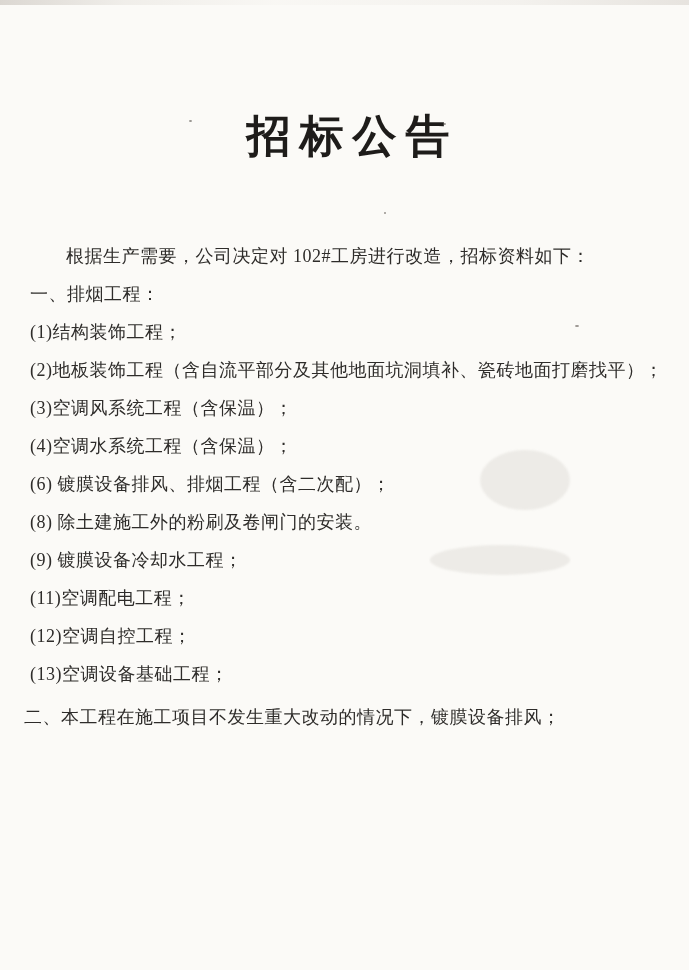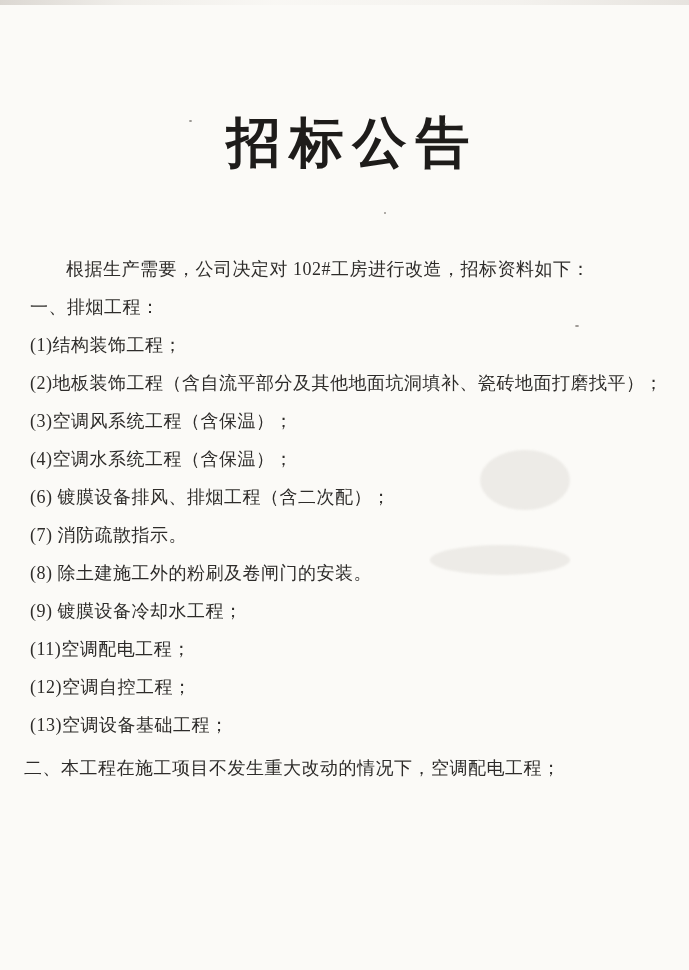--- a/index.html
+++ b/index.html
@@ -38,21 +38,21 @@
     position: absolute;
     background: rgba(120,110,100,0.10);
     border-radius: 50%;
     filter: blur(1px);
   }
   .doc-title {
     margin: 0;
     padding-top: 108px;
     padding-left: 16px;
     text-align: center;
-    font-size: 54px;
+    font-size: 44px;
     font-weight: 700;
     letter-spacing: 9px;
     color: #1e1c1a;
     line-height: 1.3;
   }
   .content {
     margin-top: 72px;
     padding-left: 30px;
     padding-right: 22px;
     font-size: 18px;
@@ -91,23 +91,22 @@
   <div class="content">
     <p class="line intro">根据生产需要，公司决定对 102#工房进行改造，招标资料如下：</p>
 
     <p class="line">一、排烟工程：</p>
 
     <p class="line">(1)结构装饰工程；</p>
     <p class="line">(2)地板装饰工程（含自流平部分及其他地面坑洞填补、瓷砖地面打磨找平）；</p>
     <p class="line">(3)空调风系统工程（含保温）；</p>
     <p class="line">(4)空调水系统工程（含保温）；</p>
     <p class="line">(6) 镀膜设备排风、排烟工程（含二次配）；</p>
-    <p class="line">(7) 消防疏散指示。</p>
     <p class="line">(8) 除土建施工外的粉刷及卷闸门的安装。</p>
     <p class="line">(9) 镀膜设备冷却水工程；</p>
     <p class="line">(11)空调配电工程；</p>
     <p class="line">(12)空调自控工程；</p>
     <p class="line">(13)空调设备基础工程；</p>
 
-    <p class="line closing">二、本工程在施工项目不发生重大改动的情况下，空调配电工程；</p>
+    <p class="line closing">二、本工程在施工项目不发生重大改动的情况下，镀膜设备排风；</p>
   </div>
 
 </div>
 
 </body></html>

